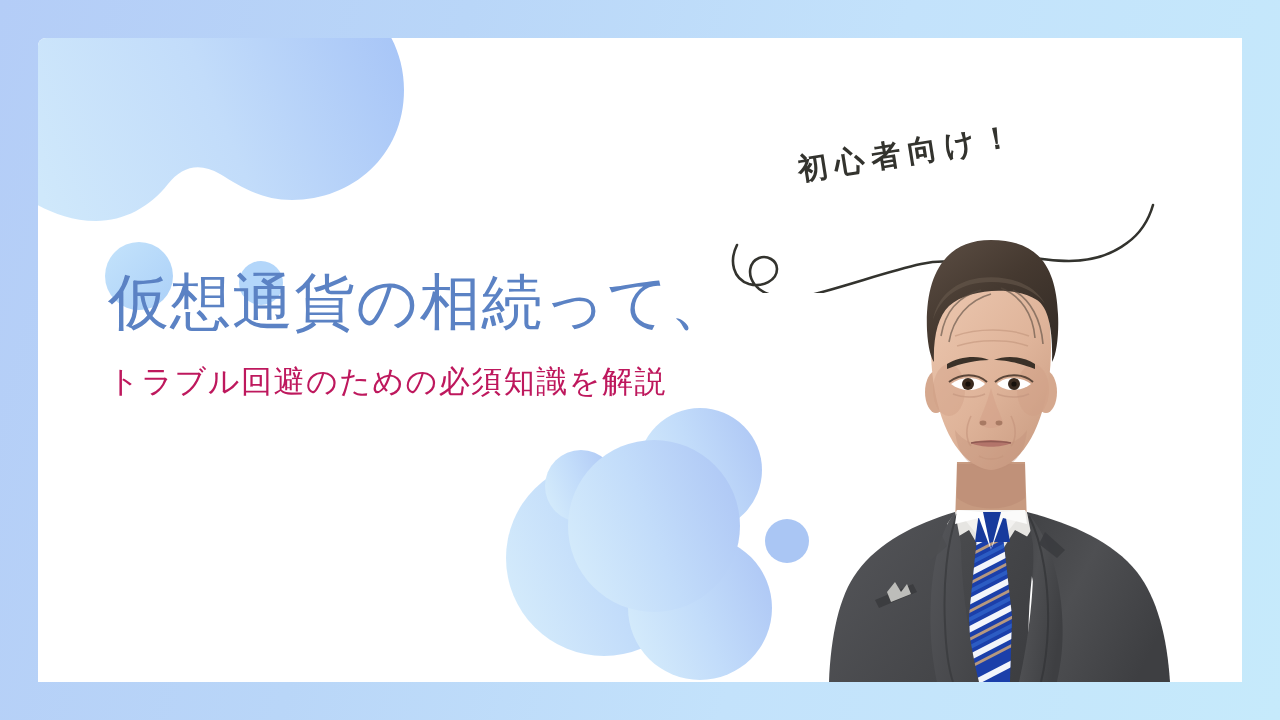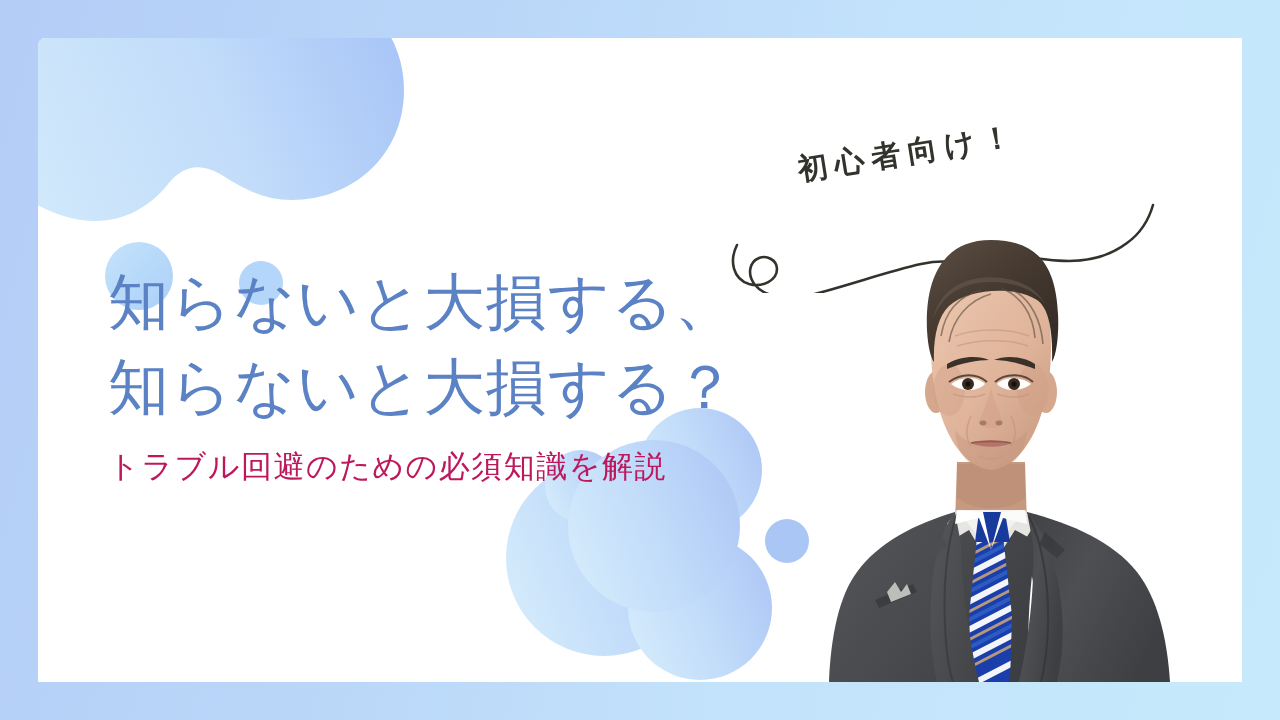--- a/index.html
+++ b/index.html
@@ -120,22 +120,21 @@
       <circle cx="262" cy="62" r="62"></circle>
       <circle cx="166" cy="150" r="98"></circle>
       <circle cx="262" cy="200" r="72"></circle>
       <circle cx="143" cy="78" r="36"></circle>
       <circle cx="216" cy="118" r="86"></circle>
     </g>
     <circle cx="349" cy="133" r="22" fill="#aac6f4"></circle>
   </svg>
 
   <div id="text-block">
-    <div class="title-line">知らないと大損する、</div>
-    <div class="title-line">知らないと大損する？</div>
+    <div class="title-line">仮想通貨の相続って、</div>
     <div id="subtitle">トラブル回避のための必須知識を解説</div>
   </div>
 
   <svg id="badge" viewBox="0 0 500 160">
     <g fill="none" stroke="#33332e" stroke-width="2.6" stroke-linecap="round" stroke-linejoin="round">
       <path d="M44,112 C36,128 40,146 56,151 C70,155 84,147 84,136
                C84,127 74,122 66,125 C56,129 54,142 62,152
                C72,164 96,168 118,162
                C160,151 196,138 228,131
                C248,127 262,128 272,133

